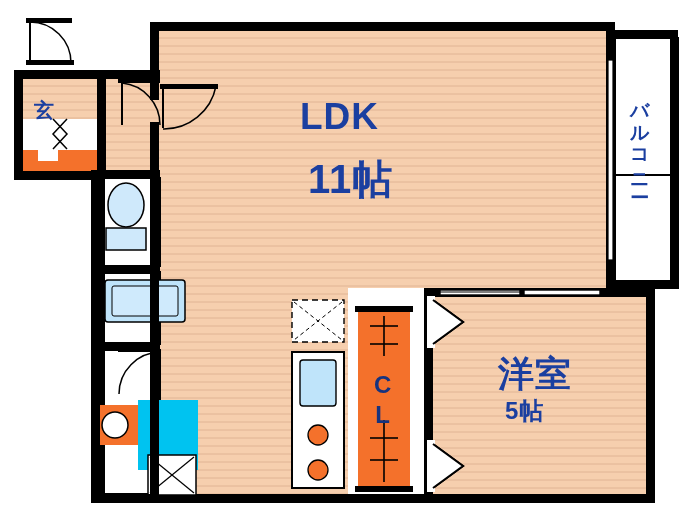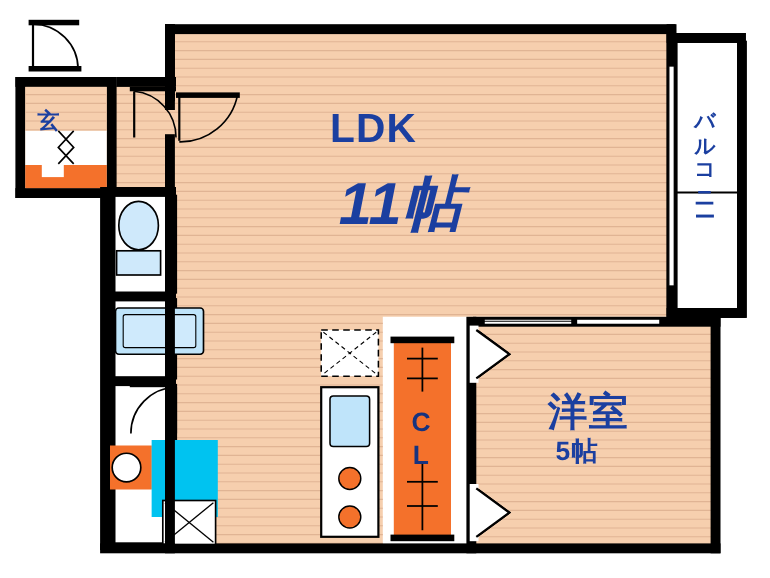--- a/index.html
+++ b/index.html
@@ -29,22 +29,21 @@
     letter-spacing: 1px;
   }
   .lbl-ldk {
     left: 300px;
     top: 98px;
     font-size: 37px;
   }
   .lbl-ldk-2 {
     left: 308px;
     top: 158px;
-    font-size: 54px;
-    font-style: italic;
+    font-size: 40px;
   }
   .lbl-wash {
     left: 498px;
     top: 355px;
     font-size: 36px;
     text-align: right;
   }
   .lbl-wash-2 {
     left: 505px;
     top: 398px;

